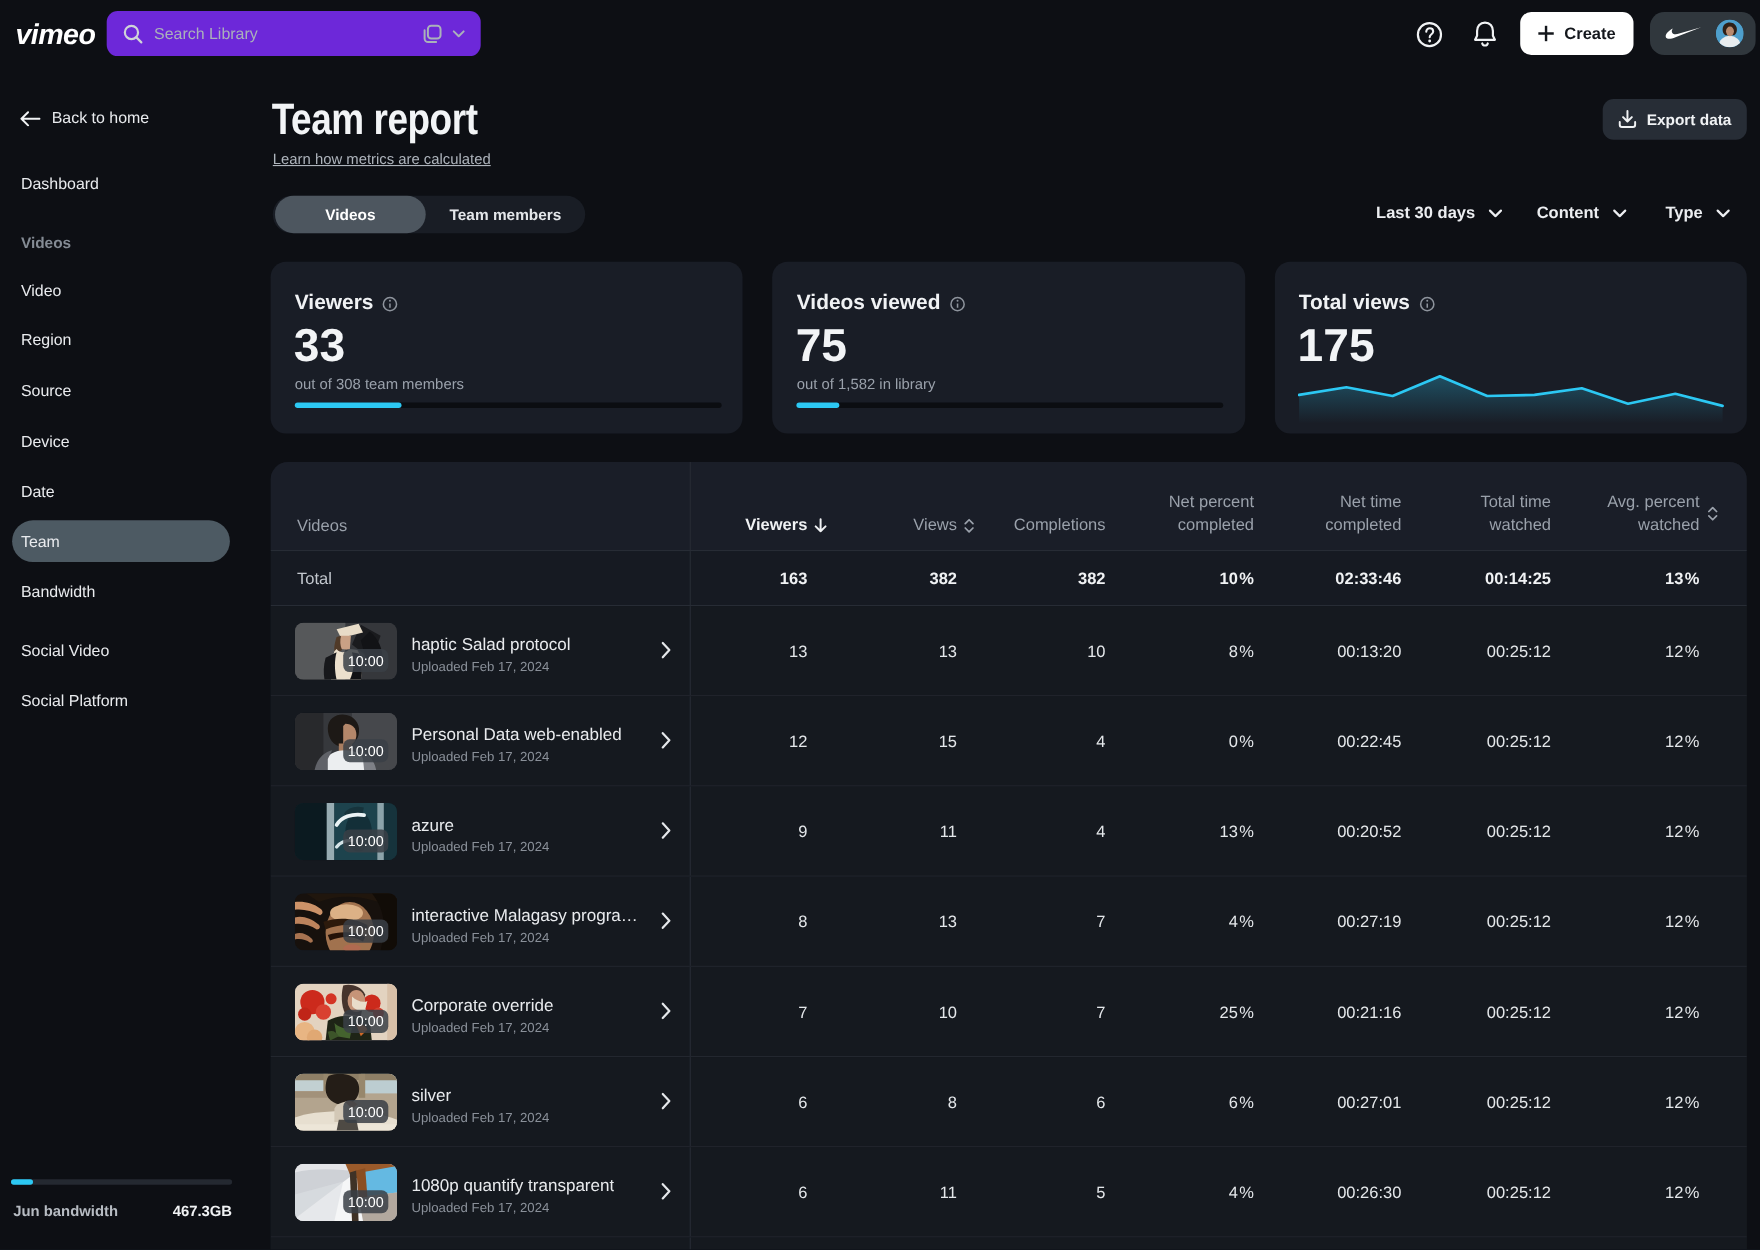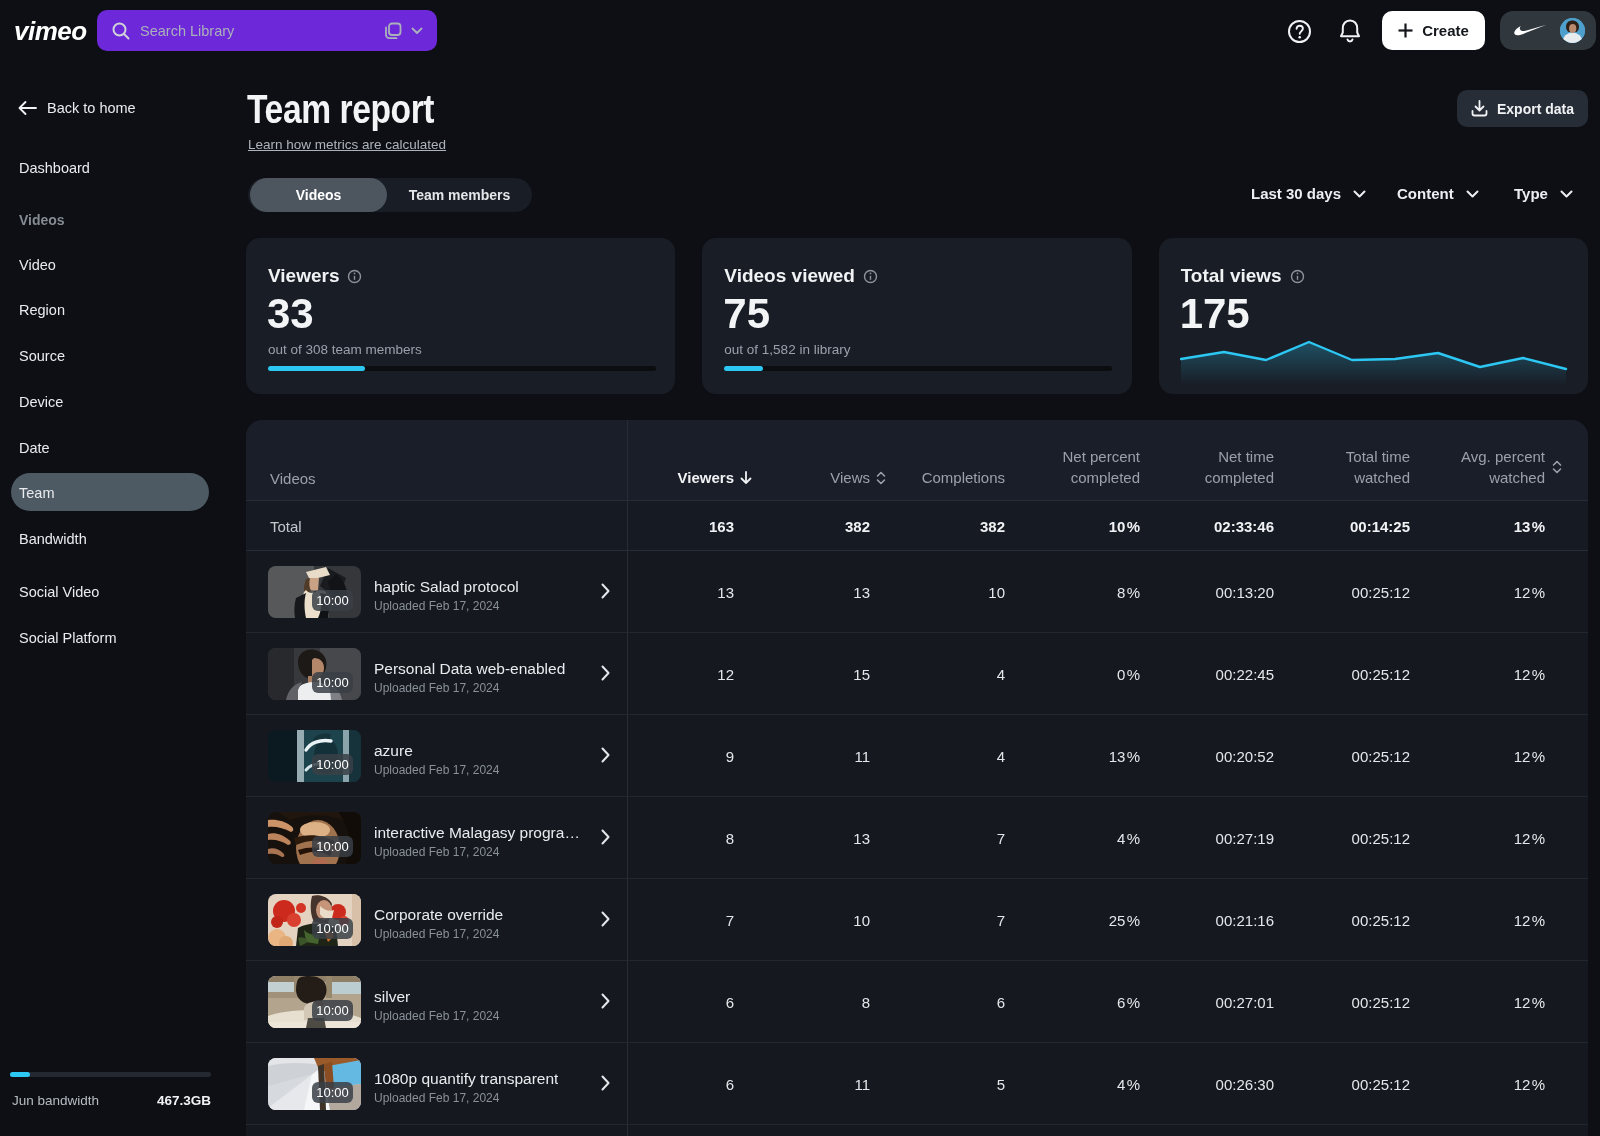--- a/index.html
+++ b/index.html
@@ -45,21 +45,21 @@
 .sideitem { position:absolute; left:19px; font-size:14.5px; color:#e9ebee; }
 .sidehead { position:absolute; left:19px; font-size:14px; color:#848b94; font-weight:bold; }
 .backhome { position:absolute; left:18px; top:97px; display:flex; align-items:center; color:#e9ebee; font-size:14.5px; }
 .backhome svg { margin-right:10px; }
 .teampill {
   position:absolute; left:11px; top:411px; width:198px; height:38px;
   background:#4d5a63; border-radius:19px;
 }
 .bwbar { position:absolute; left:10px; top:1072px; width:201px; height:5px; border-radius:3px; background:#242931; }
 .bwbar .fill { width:20px; height:5px; border-radius:3px; background:#2cc8f3; }
-.bwlabel { position:absolute; left:12px; top:1093px; font-size:13.5px; color:#b7bcc3; }
+.bwlabel { position:absolute; left:12px; top:1093px; font-size:13.5px; color:#b7bcc3;font-weight:bold; }
 .bwval { position:absolute; left:0; top:1093px; width:211px; text-align:right; font-size:13.5px; font-weight:bold; color:#f0f2f4; }
 
 
 .pagetitle { position:absolute; left:247px; top:87px; font-size:40px; font-weight:bold; letter-spacing:-0.5px; color:#f2f4f6; transform:scaleX(0.84); transform-origin:left center; white-space:nowrap; }
 .metriclink { position:absolute; left:248px; top:137px; font-size:13.5px; color:#aeb4bc; text-decoration:underline; }
 .exportbtn {
   position:absolute; left:1457px; top:90px; width:131px; height:37px;
   background:#272d36; border-radius:10px; display:flex; align-items:center; justify-content:center;
   font-size:14px; font-weight:bold; color:#f0f2f4;
 }

